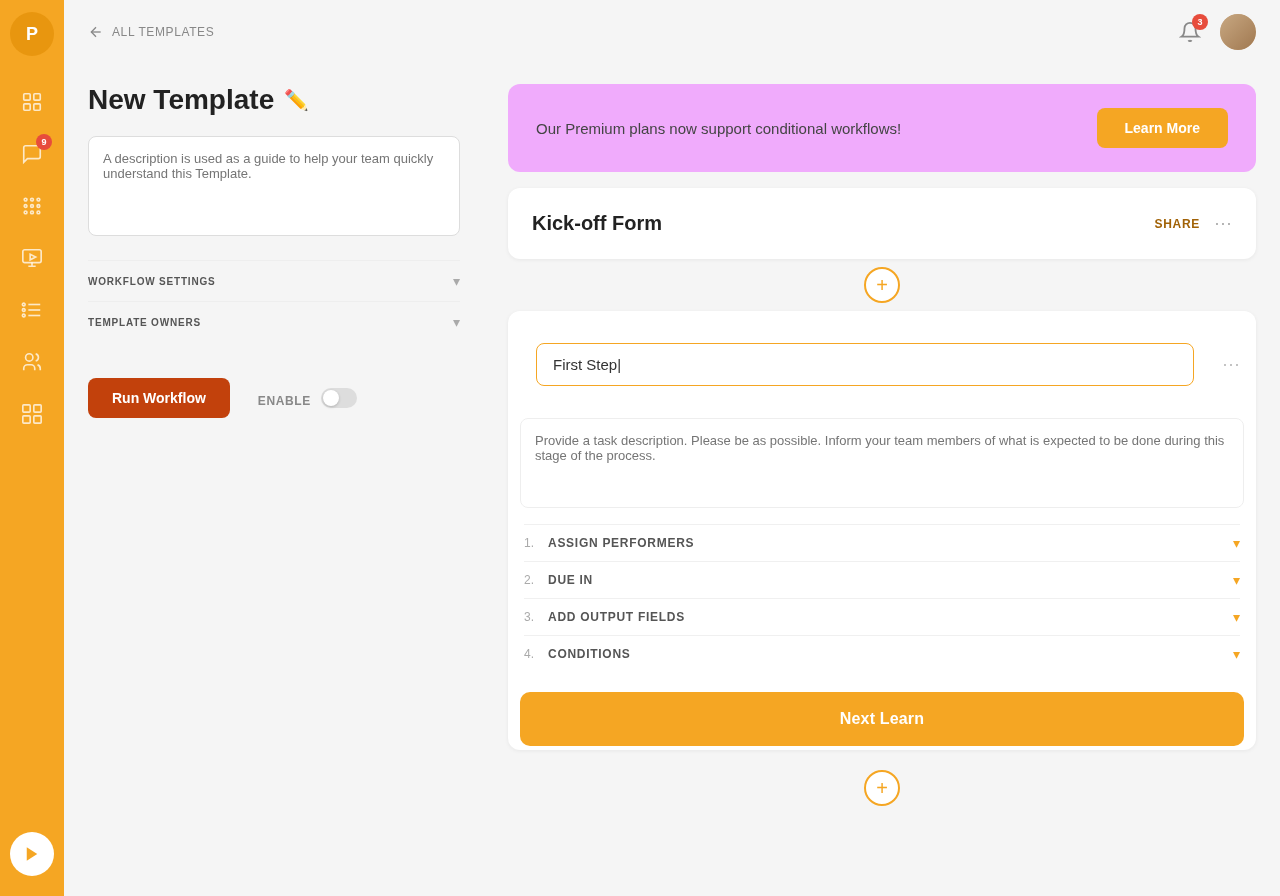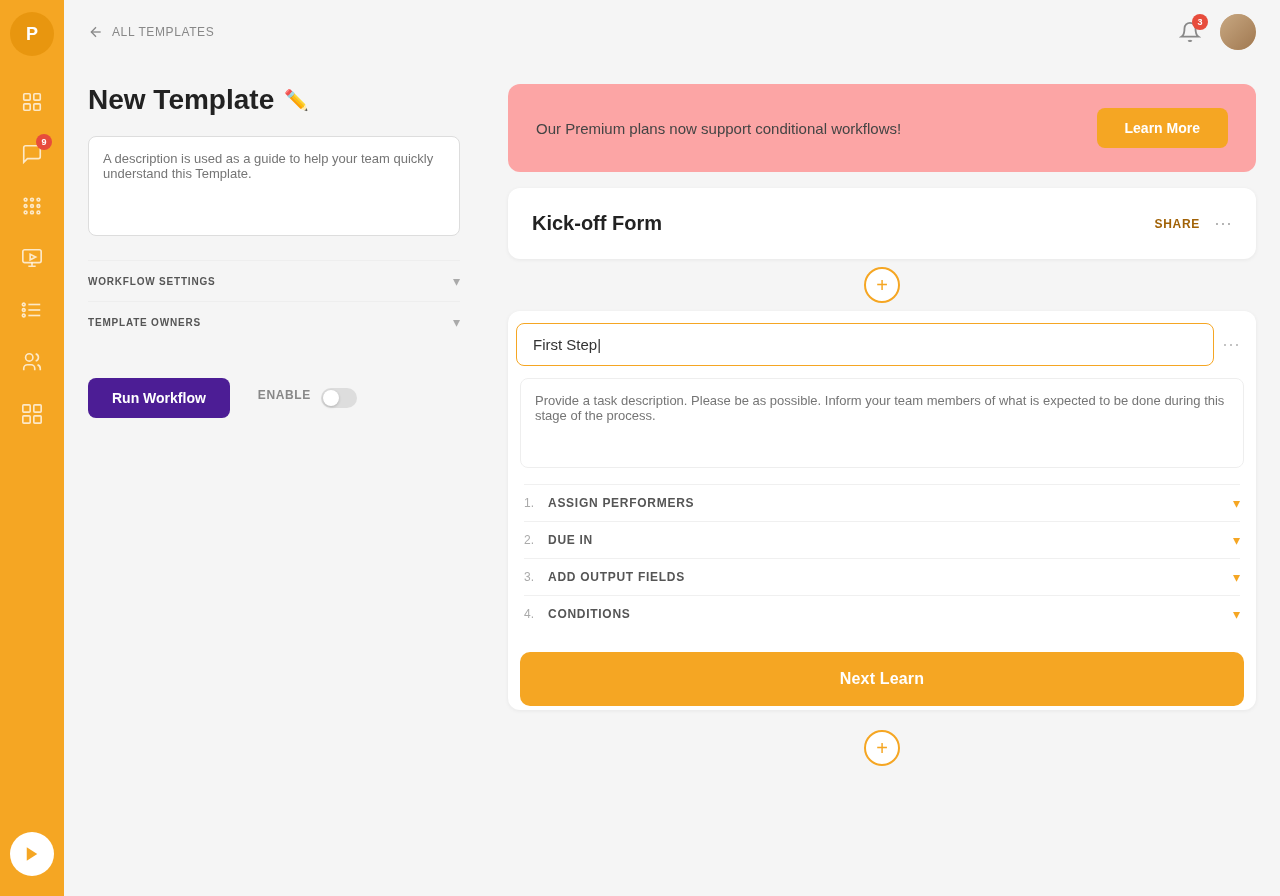--- a/index.html
+++ b/index.html
@@ -200,33 +200,33 @@
       font-weight: 700;
       color: #555;
       letter-spacing: 0.08em;
       text-transform: uppercase;
     }
     .section-arrow {
       color: #aaa;
       font-size: 14px;
     }
     .run-workflow-btn {
-      background: #4c1d95;
+      background: #c2410c;
       color: white;
       border: none;
       border-radius: 8px;
       padding: 12px 24px;
       font-size: 14px;
       font-weight: 600;
       cursor: pointer;
       margin-top: 16px;
     }
     .enable-row {
       display: inline-flex;
-      align-items: flex-start;
+      align-items: flex-end;
       gap: 10px;
       margin-top: 16px;
       margin-left: 12px;
     }
     .enable-label {
       font-size: 12px;
       font-weight: 600;
       color: #888;
       letter-spacing: 0.05em;
       text-transform: uppercase;
@@ -253,21 +253,21 @@
       flex: 1;
       padding: 20px 24px;
       overflow-y: auto;
       display: flex;
       flex-direction: column;
       gap: 16px;
     }
 
     
     .premium-banner {
-      background: #fca5a5;
+      background: #f0abfc;
       border-radius: 12px;
       padding: 24px 28px;
       display: flex;
       align-items: center;
       justify-content: space-between;
     }
     .premium-text {
       font-size: 15px;
       color: #444;
     }
@@ -355,21 +355,21 @@
     .step-title-input {
       flex: 1;
       border: 1.5px solid #F5A623;
       border-radius: 8px;
       padding: 12px 16px;
       font-size: 15px;
       font-weight: 500;
       color: #333;
       outline: none;
       font-family: inherit;
-      margin: 8px;
+      margin: 28px;
     }
     .step-dots {
       color: #bbb;
       font-size: 18px;
       cursor: pointer;
     }
     .step-description {
       margin: 0 12px 12px 12px;
       border: 1px solid #eee;
       border-radius: 8px;

